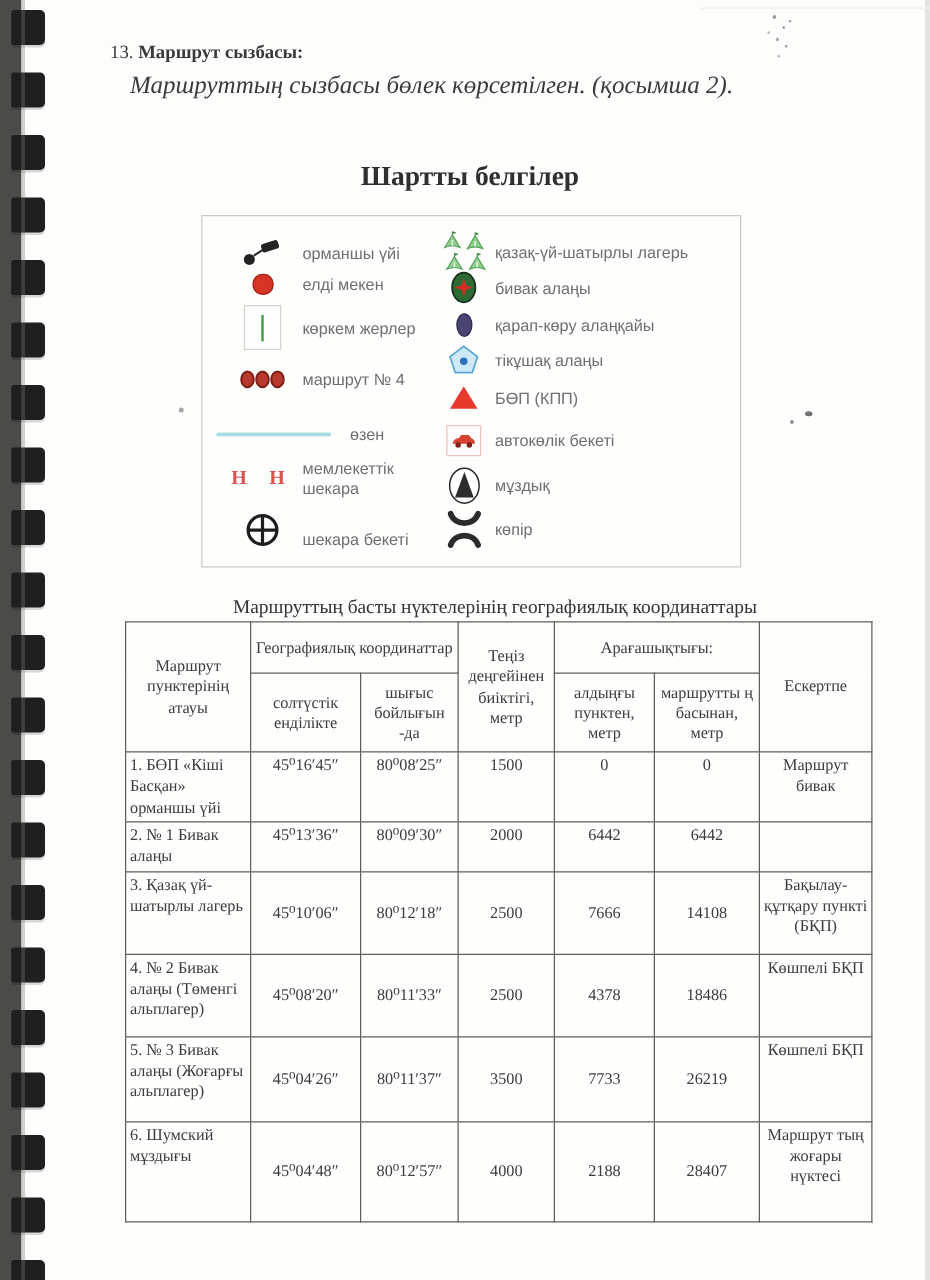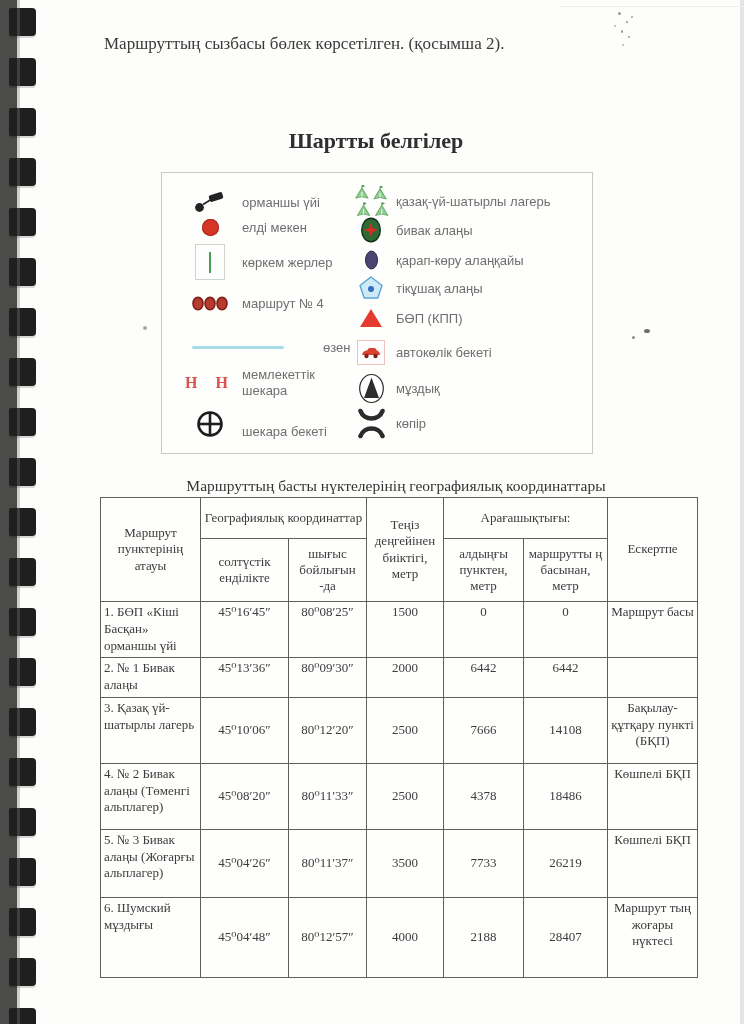--- a/index.html
+++ b/index.html
@@ -15,21 +15,21 @@
   .tooth{position:absolute;left:9px;width:27px;height:28px;background:#1f1f1f;border-radius:2px 4px 4px 2px;box-shadow:0 2px 0 rgba(0,0,0,.15);}
   .edge-right{position:absolute;right:0;top:0;width:4px;height:100%;background:#e4e4e0;}
   .edge-top{position:absolute;left:560px;top:6px;width:184px;height:1px;background:#ededea;}
   .speck{position:absolute;border-radius:50%;}
 
   
   .para{position:absolute;font-size:15px;line-height:1.45;}
   .para .num{font-weight:normal;}
   .para .btitle{font-weight:bold;}
   .p13{left:88px;top:32px;}
-  .p13 .body-line{margin-left:16px;font-weight:normal;font-size:17px;}
+  .p13 .body-line{margin-left:16px;font-weight:normal;font-size:20px;font-style:italic;}
   .p14{left:88px;top:93px;}
 
   
   .legend-title{
     position:absolute;left:161px;top:128px;width:430px;margin:0;
     text-align:center;font-size:22px;font-weight:bold;color:#2f2f2f;
   }
   .legend-box{
     position:absolute;left:161px;top:172px;width:430px;height:280px;
     border:1px solid #c9c9c4;background:#fefefd;
@@ -106,20 +106,24 @@
       <div class="speck" style="left: 614px; top: 25px; width: 2px; height: 2px; background: rgb(176, 176, 176);"></div>
       <div class="speck" style="left: 628px; top: 36px; width: 2px; height: 2px; background: rgb(154, 154, 154);"></div>
       <div class="speck" style="left: 622px; top: 44px; width: 2px; height: 2px; background: rgb(181, 181, 181);"></div>
       <div class="speck" style="left: 644px; top: 329px; width: 6px; height: 4px; background: rgb(111, 111, 111);"></div>
       <div class="speck" style="left: 632px; top: 336px; width: 3px; height: 3px; background: rgb(138, 138, 138);"></div>
       <div class="speck" style="left: 143px; top: 326px; width: 4px; height: 4px; background: rgb(168, 168, 168);"></div>
       <div class="speck" style="left: 330px; top: 876px; width: 3px; height: 6px; background: rgb(125, 125, 125);"></div>
     </div>
 
   <div class="para p13">
+    <div>
+      <span class="num">13.</span>
+      <span class="btitle">Маршрут сызбасы:</span>
+    </div>
     <div class="body-line">Маршруттың сызбасы бөлек көрсетілген. (қосымша 2).</div>
   </div>
 
 
   <h2 class="legend-title">Шартты белгілер</h2>
 
   <div class="legend-box">
     <div id="legend-left">
         <div class="lg-row" style="top: 14px; height: 30px; left: 20px;">
           <span class="lg-icon" style="width: 56px;">
@@ -148,21 +152,21 @@
         <div class="lg-row" style="top: 116px; height: 28px; left: 20px;">
           <span class="lg-icon" style="width: 56px;">
             <svg width="38" height="17" viewBox="0 0 38 17">
      <ellipse cx="7" cy="8.5" rx="5" ry="6.3" fill="#b8392d" stroke="#7c1f17" stroke-width="1.6"></ellipse>
      <ellipse cx="19" cy="8.5" rx="5" ry="6.3" fill="#b8392d" stroke="#7c1f17" stroke-width="1.6"></ellipse>
      <ellipse cx="31" cy="8.5" rx="5" ry="6.3" fill="#b8392d" stroke="#7c1f17" stroke-width="1.6"></ellipse>
             </svg>
           </span>
           <span class="lg-label" style="margin-left: 4px;">маршрут № 4</span>
         </div>
-        <div class="lg-row" style="top: 162px; height: 24px; left: 27px; gap: 24px;">
+        <div class="lg-row" style="top: 162px; height: 24px; left: 8px;">
           <span class="lg-icon" style="width: 98px;">
             <span class="river-line" style="display:block;width:92px"></span>
           </span>
           <span class="lg-label" style="margin-left: 12px;">өзен</span>
         </div>
         <div class="lg-row" style="top: 188px; height: 44px; left: 20px;">
           <span class="lg-icon" style="width: 56px;">
             <span class="hh-glyph">Н Н</span>
           </span>
           <span class="lg-label wrap" style="margin-left: 4px; width: 86px;">мемлекеттік шекара</span>
@@ -301,35 +305,35 @@
       </tr>
     </thead>
     <tbody id="route-rows">
         <tr style="height: 50px;">
           <td class="c-name">1. БӨП «Кіші Басқан» орманшы үйі</td>
           <td class="c-num v-top">45⁰16′45″</td>
           <td class="c-num v-top">80⁰08′25″</td>
           <td class="c-num v-top">1500</td>
           <td class="c-num v-top">0</td>
           <td class="c-num v-top">0</td>
-          <td class="c-note">Маршрут басы</td>
+          <td class="c-note">Маршрут бивак</td>
         </tr>
         <tr style="height: 40px;">
           <td class="c-name">2. № 1 Бивак алаңы</td>
           <td class="c-num v-top">45⁰13′36″</td>
           <td class="c-num v-top">80⁰09′30″</td>
           <td class="c-num v-top">2000</td>
           <td class="c-num v-top">6442</td>
           <td class="c-num v-top">6442</td>
           <td class="c-note"></td>
         </tr>
         <tr style="height: 66px;">
           <td class="c-name">3. Қазақ үй-шатырлы лагерь</td>
           <td class="c-num v-mid">45⁰10′06″</td>
-          <td class="c-num v-mid">80⁰12′20″</td>
+          <td class="c-num v-mid">80⁰12′18″</td>
           <td class="c-num v-mid">2500</td>
           <td class="c-num v-mid">7666</td>
           <td class="c-num v-mid">14108</td>
           <td class="c-note">Бақылау-құтқару пункті (БҚП)</td>
         </tr>
         <tr style="height: 66px;">
           <td class="c-name">4. № 2 Бивак алаңы (Төменгі альплагер)</td>
           <td class="c-num v-mid">45⁰08′20″</td>
           <td class="c-num v-mid">80⁰11′33″</td>
           <td class="c-num v-mid">2500</td>

